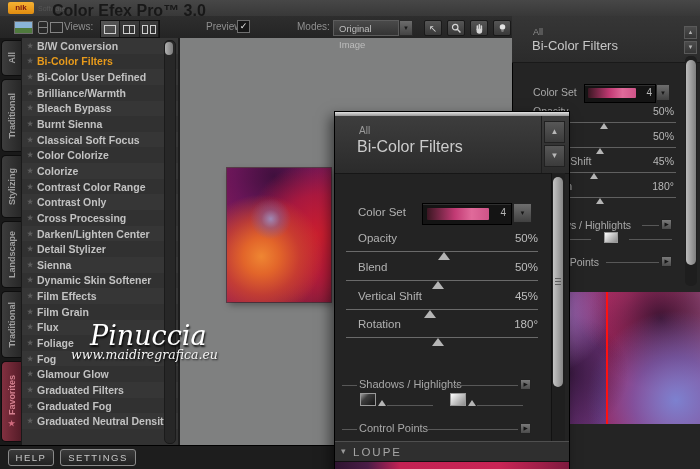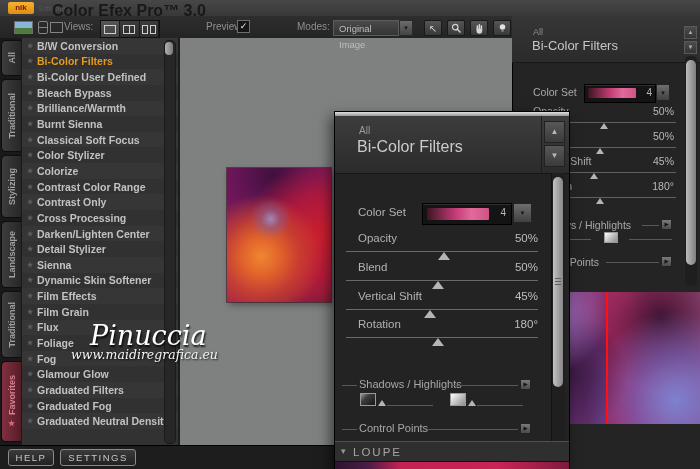--- a/index.html
+++ b/index.html
@@ -237,37 +237,37 @@
       <div class="filter-item selected">
         <span class="fstar">★</span>
         <span class="flabel">Bi-Color Filters</span>
       </div>
       <div class="filter-item">
         <span class="fstar">★</span>
         <span class="flabel">Bi-Color User Defined</span>
       </div>
       <div class="filter-item">
         <span class="fstar">★</span>
+        <span class="flabel">Brilliance/Warmth</span>
+      </div>
+      <div class="filter-item">
+        <span class="fstar">★</span>
         <span class="flabel">Bleach Bypass</span>
       </div>
       <div class="filter-item">
         <span class="fstar">★</span>
-        <span class="flabel">Brilliance/Warmth</span>
-      </div>
-      <div class="filter-item">
-        <span class="fstar">★</span>
         <span class="flabel">Burnt Sienna</span>
       </div>
       <div class="filter-item">
         <span class="fstar">★</span>
         <span class="flabel">Classical Soft Focus</span>
       </div>
       <div class="filter-item">
         <span class="fstar">★</span>
-        <span class="flabel">Color Stylizer</span>
+        <span class="flabel">Color Colorize</span>
       </div>
       <div class="filter-item">
         <span class="fstar">★</span>
         <span class="flabel">Colorize</span>
       </div>
       <div class="filter-item">
         <span class="fstar">★</span>
         <span class="flabel">Contrast Color Range</span>
       </div>
       <div class="filter-item">

